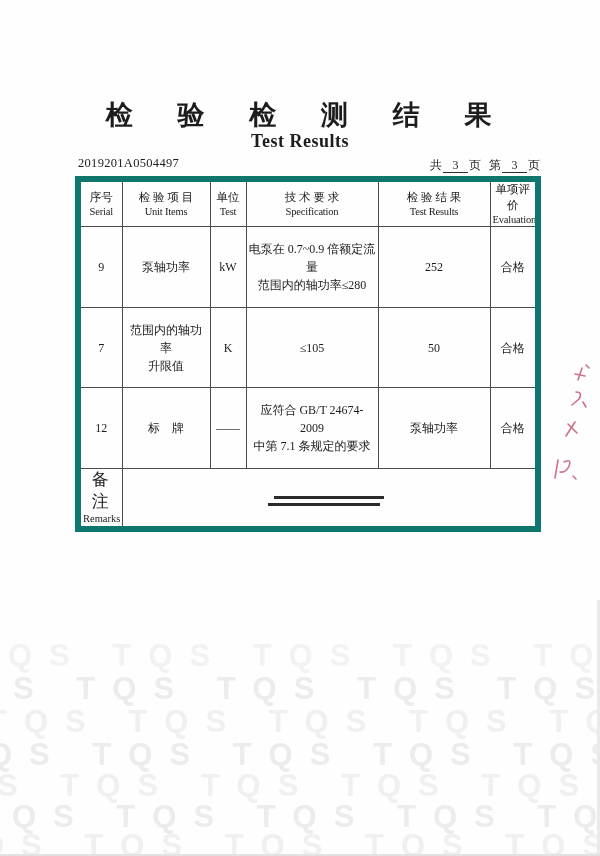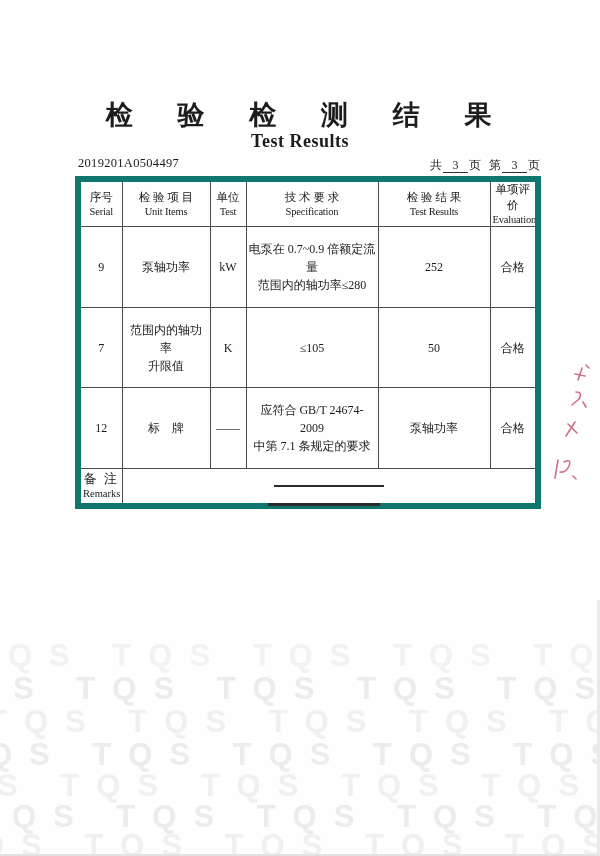--- a/index.html
+++ b/index.html
@@ -65,21 +65,21 @@
   tr.hdr    { height:42px; }
   tr.r1     { height:81px; }
   tr.r2     { height:80px; }
   tr.r3     { height:81px; }
   tr.remrow { height:37px; }
   .hz { font-size:11.5px; line-height:1.35; }
   .he { font-size:10.5px; line-height:1.25; letter-spacing:-0.2px; }
   td.spec   { text-align:left; padding:0 5px; font-size:10.5px; white-space:pre-line; line-height:1.7; }
   td.spec.center { text-align:center; font-size:12px; white-space:normal; }
   td.item   { white-space:pre-line; line-height:1.5; }
-  .rem-zh { font-size:13px; line-height:1.3; letter-spacing:2px; }
+  .rem-zh { font-size:17px; line-height:1.3; letter-spacing:2px; }
   .rem-en { font-size:10.5px; line-height:1.2;text-align:center; }
   .rem-dash { width:110px; height:2.5px; background:#2b2b2b; margin:0 auto; }
 
   .below-dash { position:absolute; top:503px; left:268px; width:112px; height:2.5px; background:#2b2b2b; z-index:1; }
 
   
   .annotation { position:absolute; top:358px; left:546px; z-index:3; opacity:0.8; }
 </style>
 </head>
 <body>

